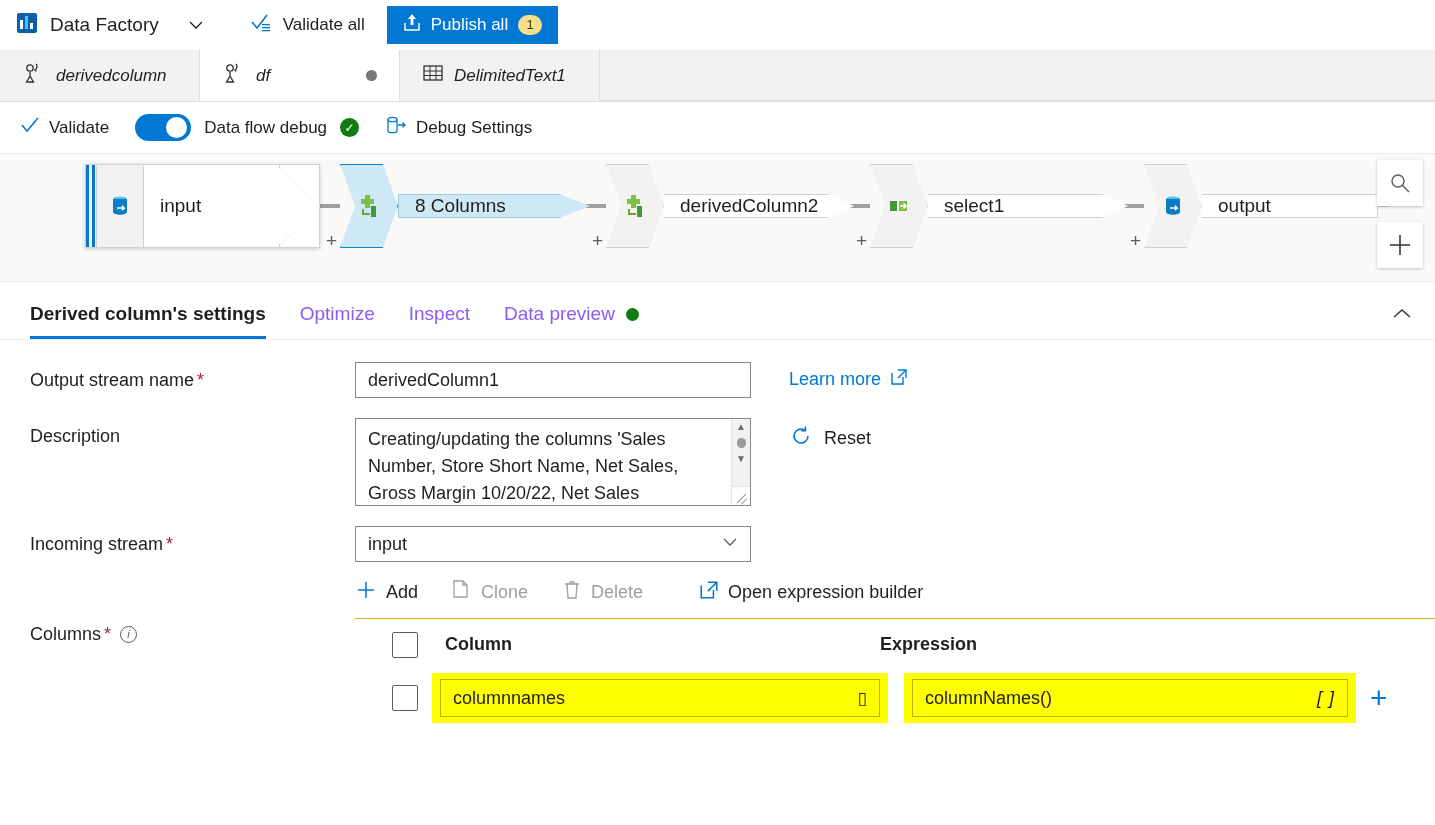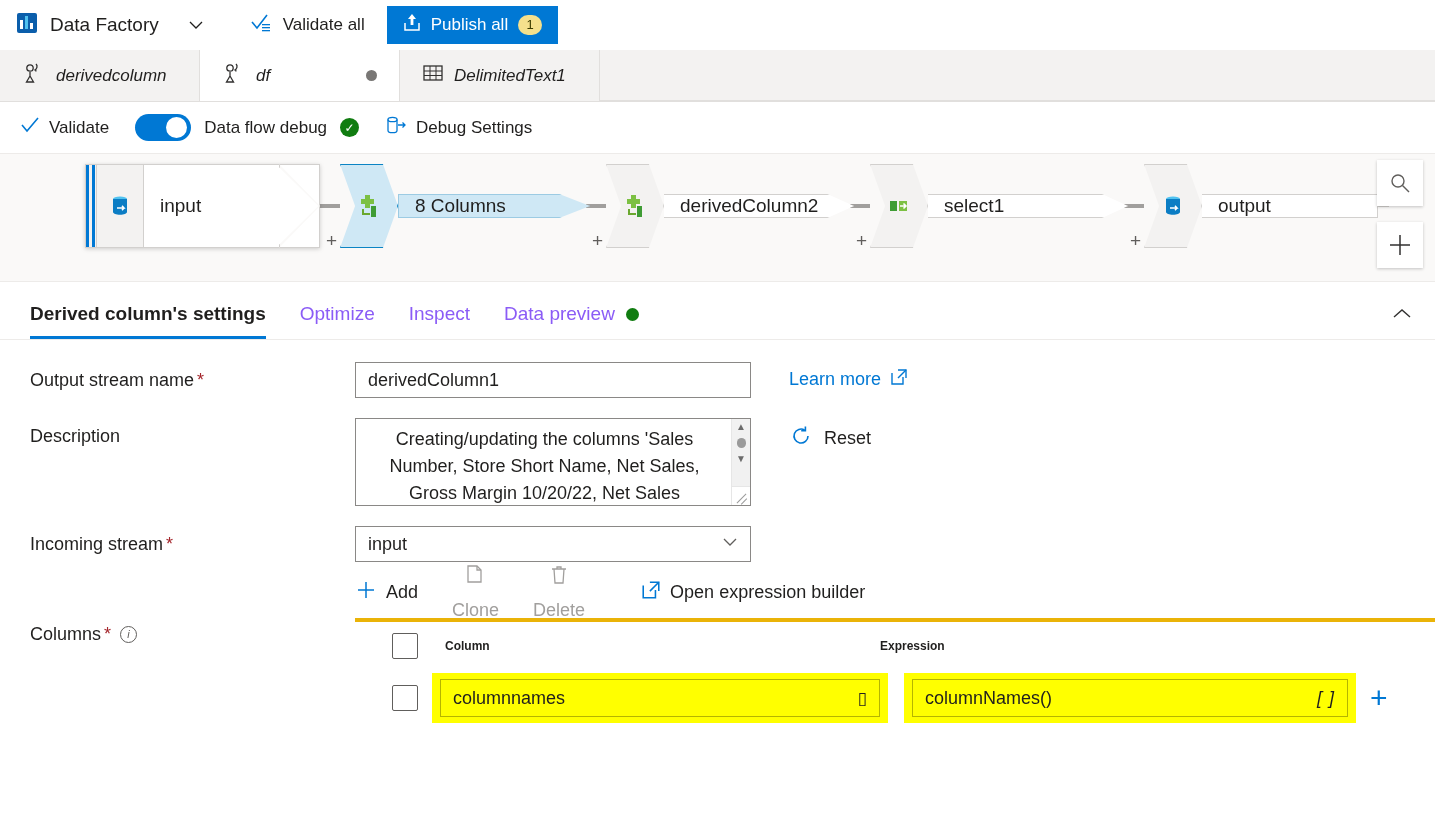--- a/index.html
+++ b/index.html
@@ -188,21 +188,21 @@
     font-size: 11px; font-style: italic; color: #605e5c;
     margin-left: 9px; vertical-align: 2px; cursor: pointer;
   }
   .txtinput {
     width: 396px; height: 36px; border: 1px solid #8a8886; background: #fff;
     font-size: 18px; font-family: inherit; color: #201f1e;
     padding: 0 12px; outline: none;
   }
   .textarea-wrap {
     width: 396px; height: 88px; border: 1px solid #8a8886; background: #fff;
-    position: relative; display: flex; overflow: hidden; text-align: center;
+    position: relative; display: flex; overflow: hidden;
   }
   .ta-text {
     flex: 1; padding: 7px 10px 0 12px; font-size: 18px; line-height: 27px;
     color: #201f1e; white-space: normal; overflow: hidden;
   }
   .ta-scroll {
     width: 19px; background: #f1f1f1; border-left: 1px solid #e6e6e6;
     display: flex; flex-direction: column; align-items: center;
     padding-top: 3px; gap: 6px;
   }
@@ -230,25 +230,25 @@
   }
   .side-action {
     margin-left: 38px; display: flex; align-items: center; gap: 11px;
     font-size: 18px; cursor: pointer; color: #201f1e; padding-top: 6px;
   }
 
   
   .grid-area { position: absolute; left: 355px; right: 0; top: 232px; }
   .grid-toolbar { display: flex; align-items: center; gap: 34px; height: 40px; }
   .gcmd { display: flex; align-items: center; gap: 9px; font-size: 18px; cursor: pointer; color: #201f1e; }
-  .gcmd.disabled { color: #a19f9d; cursor: default; flex-direction: column; }
+  .gcmd.disabled { color: #a19f9d; cursor: default; }
   .grid-head {
     display: flex; align-items: center; height: 52px;
-    border-top: 4px solid #eab308; margin-top: 6px; padding-left: 37px;
-    font-size: 12px; font-weight: bold; color: #201f1e;
+    border-top: 1px solid #eab308; margin-top: 6px; padding-left: 37px;
+    font-size: 18px; font-weight: bold; color: #201f1e;
   }
   .cbox {
     width: 26px; height: 26px; border: 1px solid #605e5c; background: #fff;
     border-radius: 2px; flex: none; cursor: pointer;
   }
   .col-h { width: 462px; padding-left: 27px; }
   .grid-row {
     display: flex; align-items: center; height: 56px; padding-left: 37px;
   }
   .cell-hl { background: #ffff00; padding: 6px 8px; display: flex; align-items: center; }

